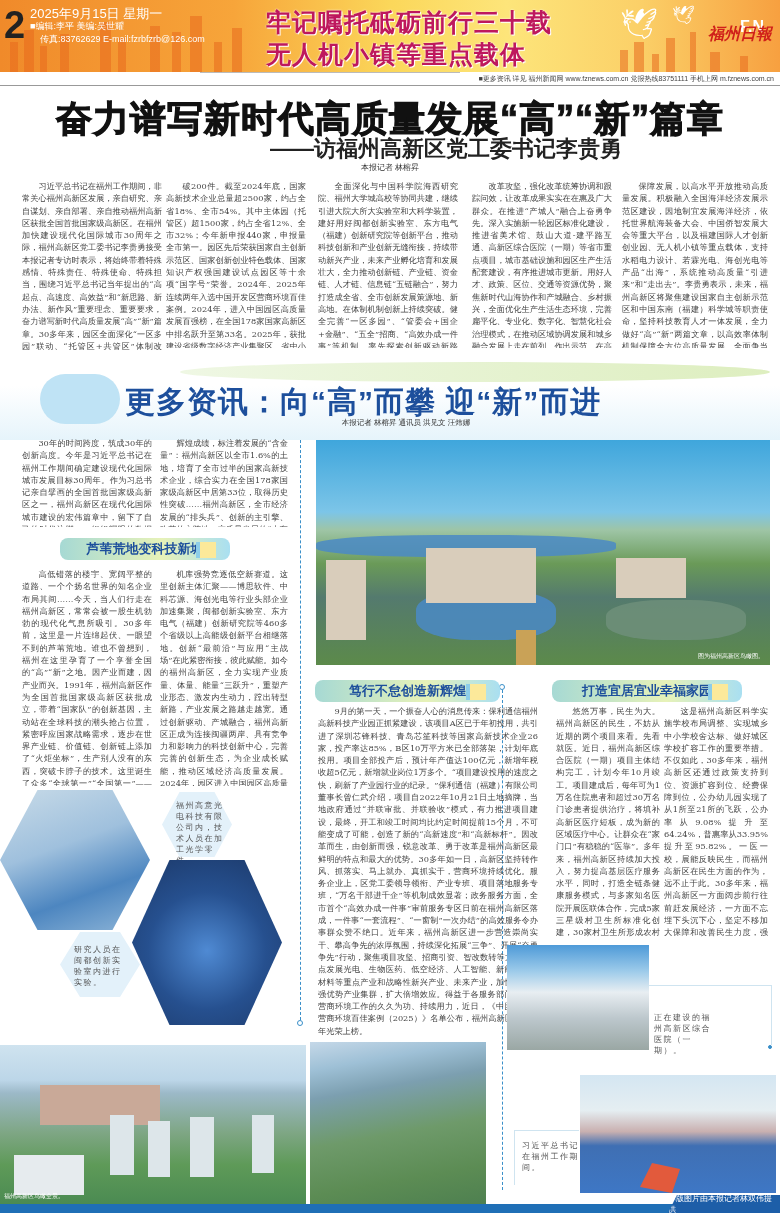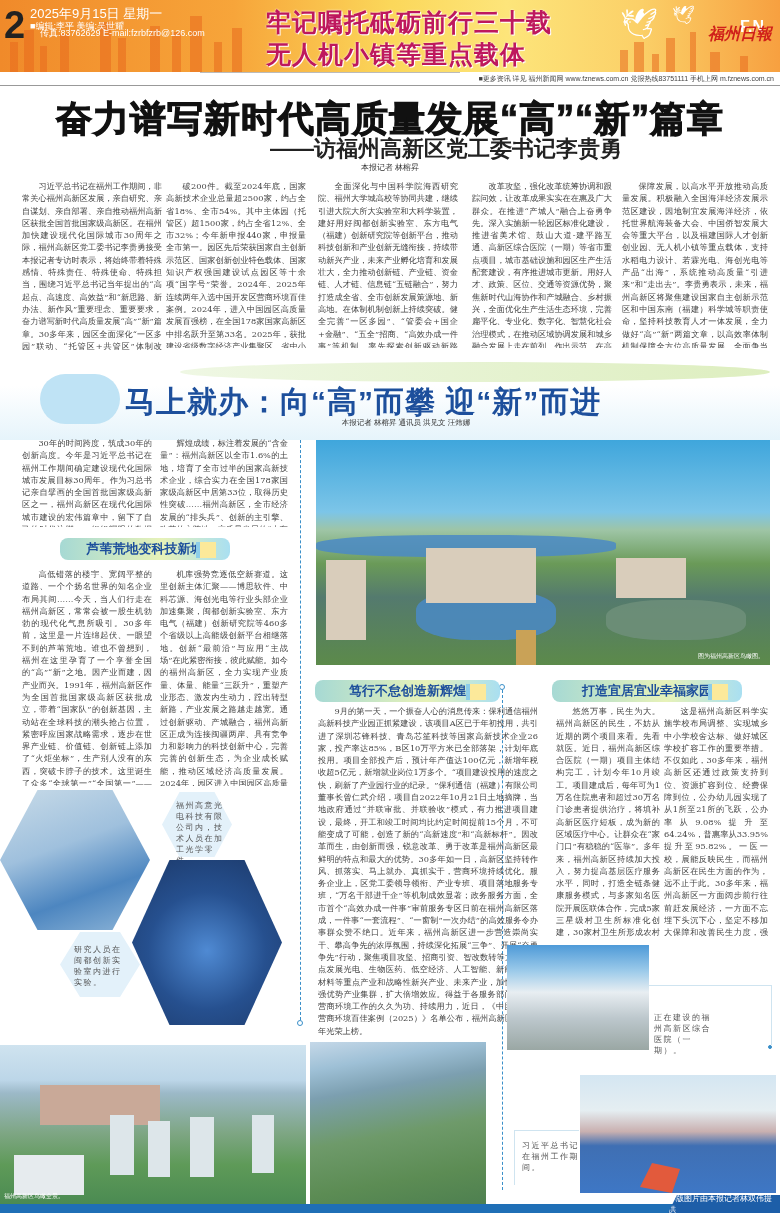--- a/index.html
+++ b/index.html
@@ -5,21 +5,21 @@
 *{box-sizing:border-box;margin:0;padding:0}
 html,body{width:780px;height:1213px;overflow:hidden;background:#fff}
 body{font-family:"DejaVu Serif","Liberation Serif",serif;color:#333;position:relative}
 .abs{position:absolute}
 
 #masthead{left:0;top:0;width:780px;height:72px;background:linear-gradient(90deg,#f08a2a 0%,#f7a53a 30%,#fbd75a 50%,#fde57a 65%,#fbd068 82%,#f7a040 100%);overflow:hidden}
 .skyline{position:absolute;bottom:0;background:#e86a1e;opacity:.55}
 #page-num{left:4px;top:4px;font:bold 38px "Liberation Sans",sans-serif;color:#222}
 #date{left:30px;top:5px;font:13px "Liberation Sans",sans-serif;color:#fff}
 #editors{left:30px;top:20px;font:9px "Liberation Sans",sans-serif;color:#fff}
-#fax{left:40px;top:27px;font:9px "Liberation Sans",sans-serif;color:#fff}
+#fax{left:40px;top:33px;font:9px "Liberation Sans",sans-serif;color:#fff}
 .slogan{font:bold 25px "Liberation Sans",sans-serif;color:#be185d;letter-spacing:1px;text-shadow:0 0 2px #fff,1px 1px 0 #fff}
 #slogan1{left:266px;top:6px}
 #slogan2{left:266px;top:38px}
 #fn-logo{left:740px;top:18px;font:bold 16px "Liberation Sans",sans-serif;color:#fff}
 #paper-name{left:708px;top:24px;font:italic bold 16px "DejaVu Serif",serif;color:#d0201a}
 .dove{position:absolute;color:#fff;font-size:30px}
 #infobar{left:0;top:72px;width:780px;height:14px;border-bottom:1px solid #999;font:7px "Liberation Sans",sans-serif;color:#444;text-align:right;padding-right:6px;line-height:14px}
 #infobar .tri{position:absolute;left:200px;top:0;width:260px;height:14px;border-top:1px solid #bbb}
 
 #main-title{left:0;top:95px;width:780px;text-align:center;font:900 36px "Liberation Sans",sans-serif;color:#111;letter-spacing:1px;-webkit-text-stroke:1px #111}
@@ -132,21 +132,21 @@
 <div id="c4" class="abs col" style="height:168px;overflow:hidden">
     <p>改革攻坚，强化改革统筹协调和跟踪问效，让改革成果实实在在惠及广大群众。在推进“产城人”融合上奋勇争先。深入实施新一轮园区标准化建设，推进省美术馆、鼓山大道-建平路互通、高新区综合医院（一期）等省市重点项目，城市基础设施和园区生产生活配套建设，有序推进城市更新。用好人才、政策、区位、交通等资源优势，聚焦新时代山海协作和产城融合、乡村振兴，全面优化生产生活生态环境，完善扁平化、专业化、数字化、智慧化社会治理模式，在推动区域协调发展和城乡融合发展上走在前列、作出示范。在高水平对外开放上赢得主动。依托“榕创汇”“侨智汇”等平台，积极融入高质量共建“一带一路”，深化对外经贸、科技、人文等各领域务实合作，推动外资企业扎根园区、</p>
   </div>
 <div id="c5" class="abs col" style="height:168px;overflow:hidden">
     <p>保障发展，以高水平开放推动高质量发展。积极融入全国海洋经济发展示范区建设，因地制宜发展海洋经济，依托世界航海装备大会、中国侨智发展大会等重大平台，以及福建国际人才创新创业园、无人机小镇等重点载体，支持水稻电力设计、若霖光电、海创光电等产品“出海”，系统推动高质量“引进来”和“走出去”。李贵勇表示，未来，福州高新区将聚焦建设国家自主创新示范区和中国东南（福建）科学城等职责使命，坚持科技教育人才一体发展，全力做好“高”“新”两篇文章，以高效率体制机制保障全方位高质量发展，全面争当科技创新和经济社会创新发展的排头兵、先锋队，为奋力谱写中国式现代化福建篇章、福州实践贡献高新力量。</p>
   </div>
 
 <div id="sec2-banner" class="abs"></div>
 <div id="sec2-swoosh" class="abs"></div>
 <div id="sec2-bubble" class="abs"></div>
-<div id="sec2-title" class="abs">马上就办：向“高”而攀 迎“新”而进</div>
+<div id="sec2-title" class="abs">更多资讯：向“高”而攀 迎“新”而进</div>
 <div id="byline2" class="abs">本报记者 林榕昇 通讯员 洪见文 汪炜娜</div>
 
 <div id="l1" class="abs col" style="height:90px;overflow:hidden">
     <p>30年的时间跨度，筑成30年的创新高度。今年是习近平总书记在福州工作期间确定建设现代化国际城市发展目标30周年。作为习总书记亲自擘画的全国首批国家级高新区之一，福州高新区在现代化国际城市建设的宏伟篇章中，留下了自己的时代注脚。一组组耀眼的数据折射了30年取得的</p>
   </div>
 <div id="l2" class="abs col" style="height:90px;overflow:hidden">
     <p>辉煌成绩，标注着发展的“含金量”：福州高新区以全市1.6%的土地，培育了全市过半的国家高新技术企业，综合实力在全国178家国家级高新区中居第33位，取得历史性突破……福州高新区，全市经济发展的“排头兵”、创新的主引擎、改革的主阵地、高质量发展的“火车头”，实至名归。</p>
   </div>
 
 <div id="sh1" class="subhead">

